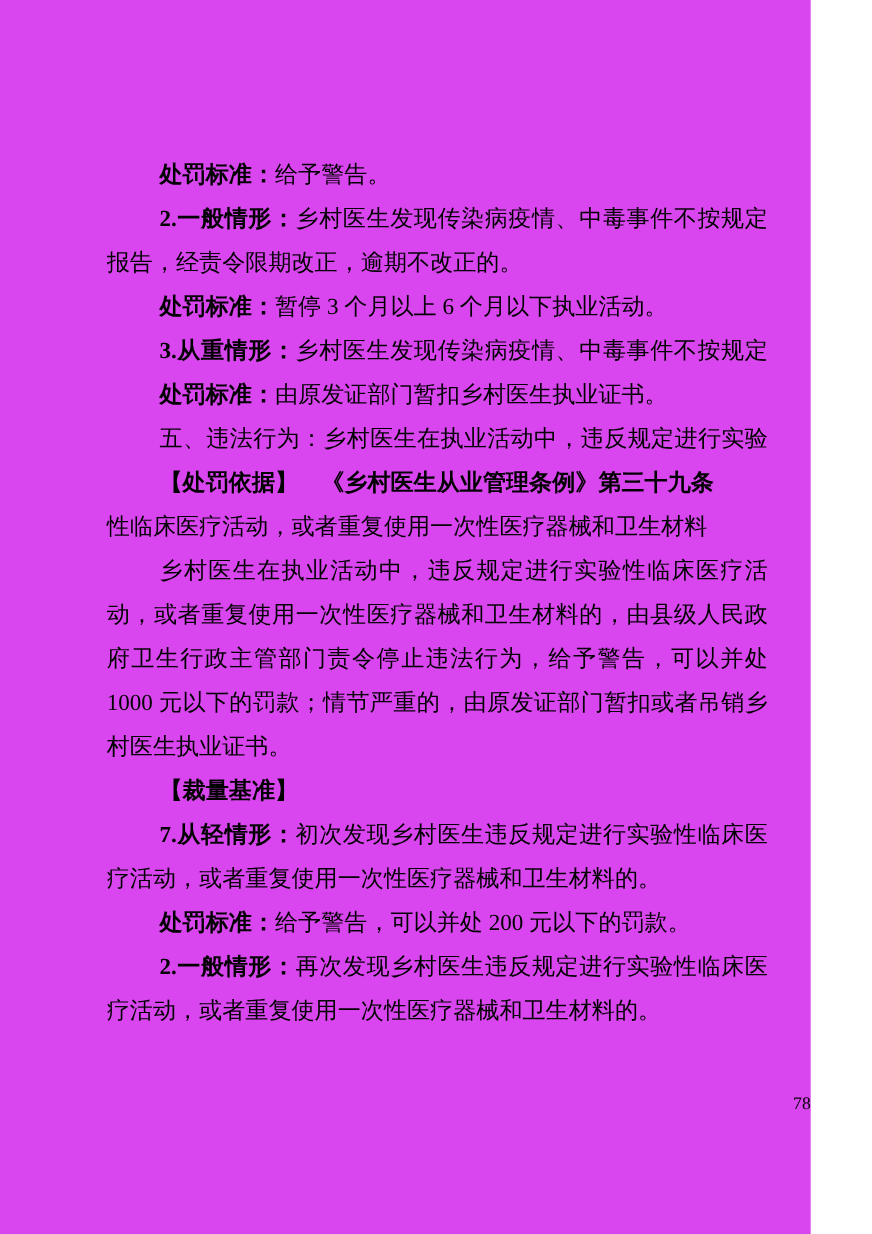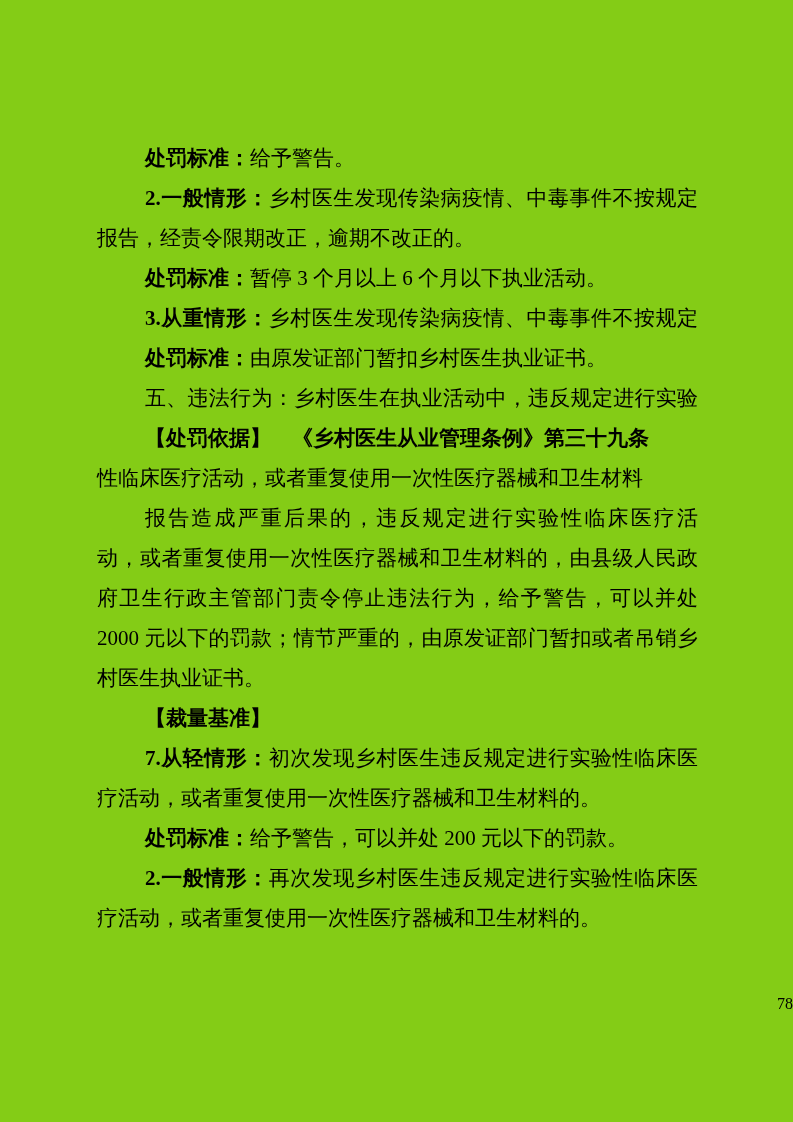--- a/index.html
+++ b/index.html
@@ -1,20 +1,20 @@
 <!DOCTYPE html>
 <html><head>
 <meta charset="utf-8">
 <style>
   html, body { margin: 0; padding: 0; background: #ffffff; }
   .page {
     position: relative;
-    width: 793px;
+    width: 737px;
     height: 1122px;
-    background: #84cc16;
+    background: #d946ef;
     overflow: hidden;
   }
   .doc-body {
     position: absolute;
     left: 97px;
     top: 138px;
     width: 601px;
   }
   .line {
     height: 40px;
@@ -50,24 +50,24 @@
   <div class="doc-body">
       <div class="line indent"><span class="seg-bold">处罚标准：</span><span class="seg">给予警告。</span></div>
       <div class="line indent justify"><span class="seg-bold">2.一般情形：</span><span class="seg">乡村医生发现传染病疫情、中毒事件不按规定</span></div>
       <div class="line"><span class="seg">报告，经责令限期改正，逾期不改正的。</span></div>
       <div class="line indent"><span class="seg-bold">处罚标准：</span><span class="seg">暂停 3 个月以上 6 个月以下执业活动。</span></div>
       <div class="line indent justify"><span class="seg-bold">3.从重情形：</span><span class="seg">乡村医生发现传染病疫情、中毒事件不按规定</span></div>
       <div class="line indent"><span class="seg-bold">处罚标准：</span><span class="seg">由原发证部门暂扣乡村医生执业证书。</span></div>
       <div class="line indent justify"><span class="seg">五、违法行为：乡村医生在执业活动中，违反规定进行实验</span></div>
       <div class="line indent"><span class="seg-bold">【处罚依据】　《乡村医生从业管理条例》第三十九条</span></div>
       <div class="line"><span class="seg">性临床医疗活动，或者重复使用一次性医疗器械和卫生材料</span></div>
-      <div class="line indent justify"><span class="seg">报告造成严重后果的，违反规定进行实验性临床医疗活</span></div>
+      <div class="line indent justify"><span class="seg">乡村医生在执业活动中，违反规定进行实验性临床医疗活</span></div>
       <div class="line justify"><span class="seg">动，或者重复使用一次性医疗器械和卫生材料的，由县级人民政</span></div>
       <div class="line justify"><span class="seg">府卫生行政主管部门责令停止违法行为，给予警告，可以并处</span></div>
-      <div class="line justify"><span class="seg">2000 元以下的罚款；情节严重的，由原发证部门暂扣或者吊销乡</span></div>
+      <div class="line justify"><span class="seg">1000 元以下的罚款；情节严重的，由原发证部门暂扣或者吊销乡</span></div>
       <div class="line"><span class="seg">村医生执业证书。</span></div>
       <div class="line indent"><span class="seg-bold">【裁量基准】</span></div>
       <div class="line indent justify"><span class="seg-bold">7.从轻情形：</span><span class="seg">初次发现乡村医生违反规定进行实验性临床医</span></div>
       <div class="line"><span class="seg">疗活动，或者重复使用一次性医疗器械和卫生材料的。</span></div>
       <div class="line indent"><span class="seg-bold">处罚标准：</span><span class="seg">给予警告，可以并处 200 元以下的罚款。</span></div>
       <div class="line indent justify"><span class="seg-bold">2.一般情形：</span><span class="seg">再次发现乡村医生违反规定进行实验性临床医</span></div>
       <div class="line"><span class="seg">疗活动，或者重复使用一次性医疗器械和卫生材料的。</span></div>
     </div>
   <div class="page-footer">78</div>
 </div>

